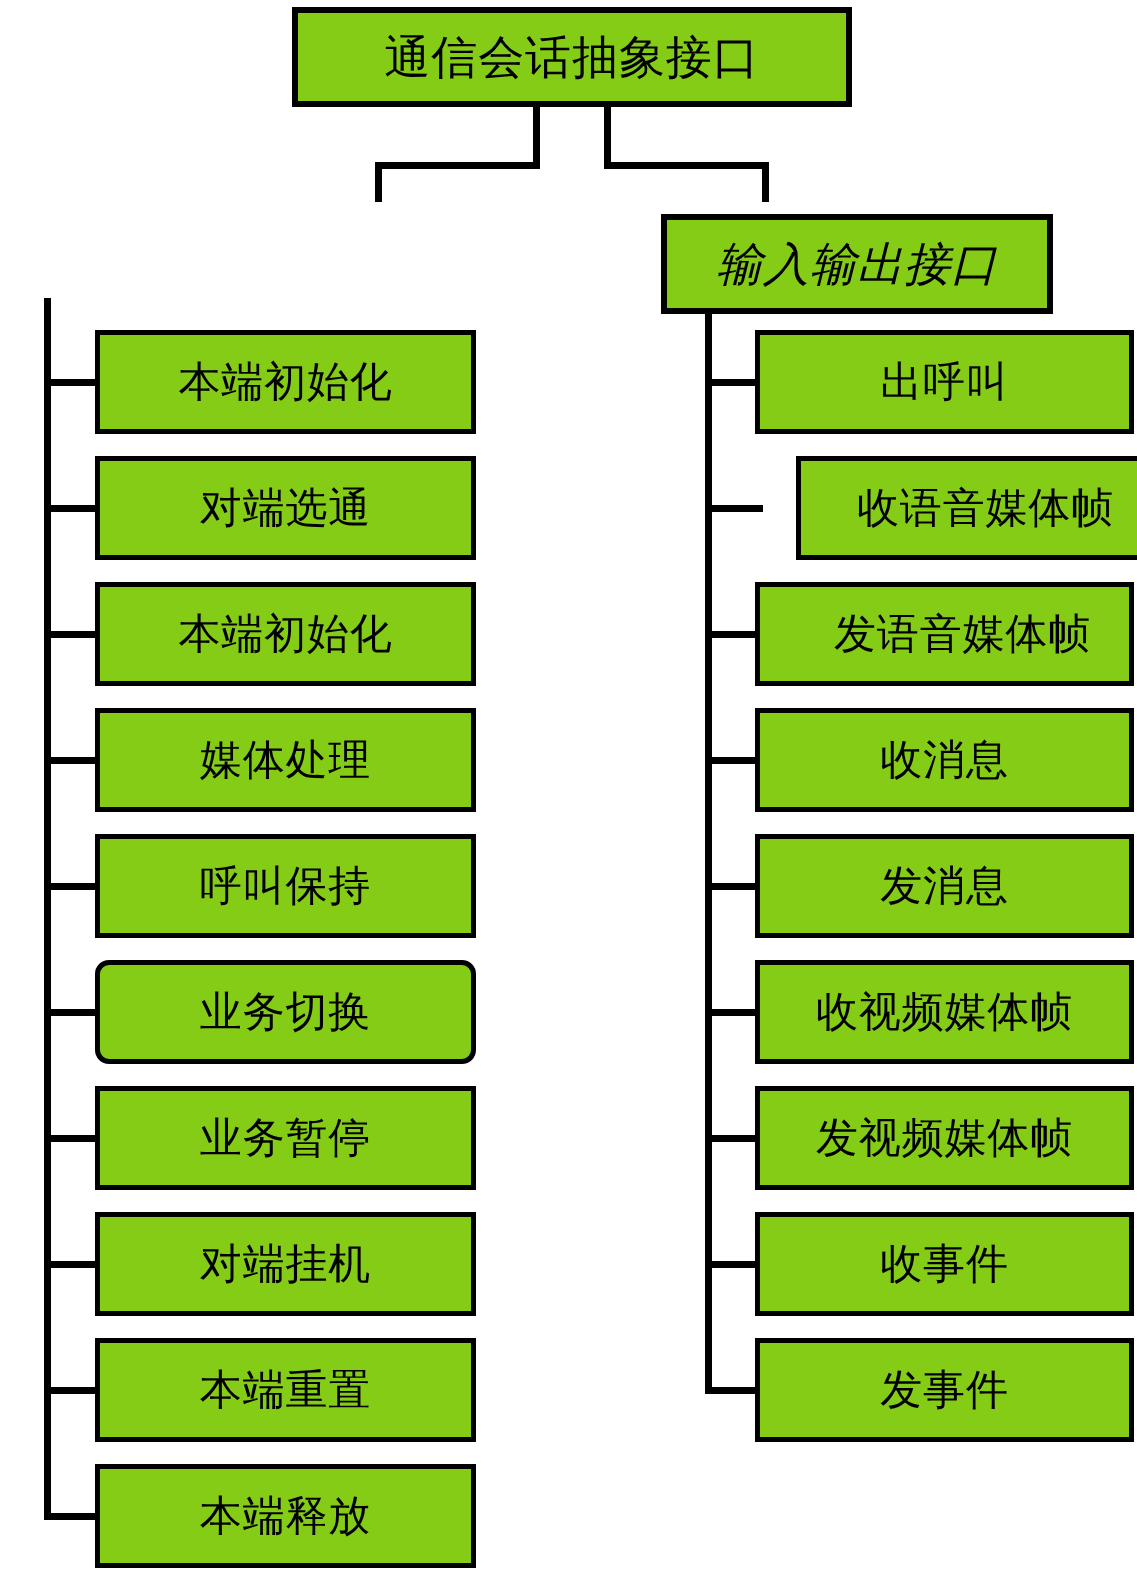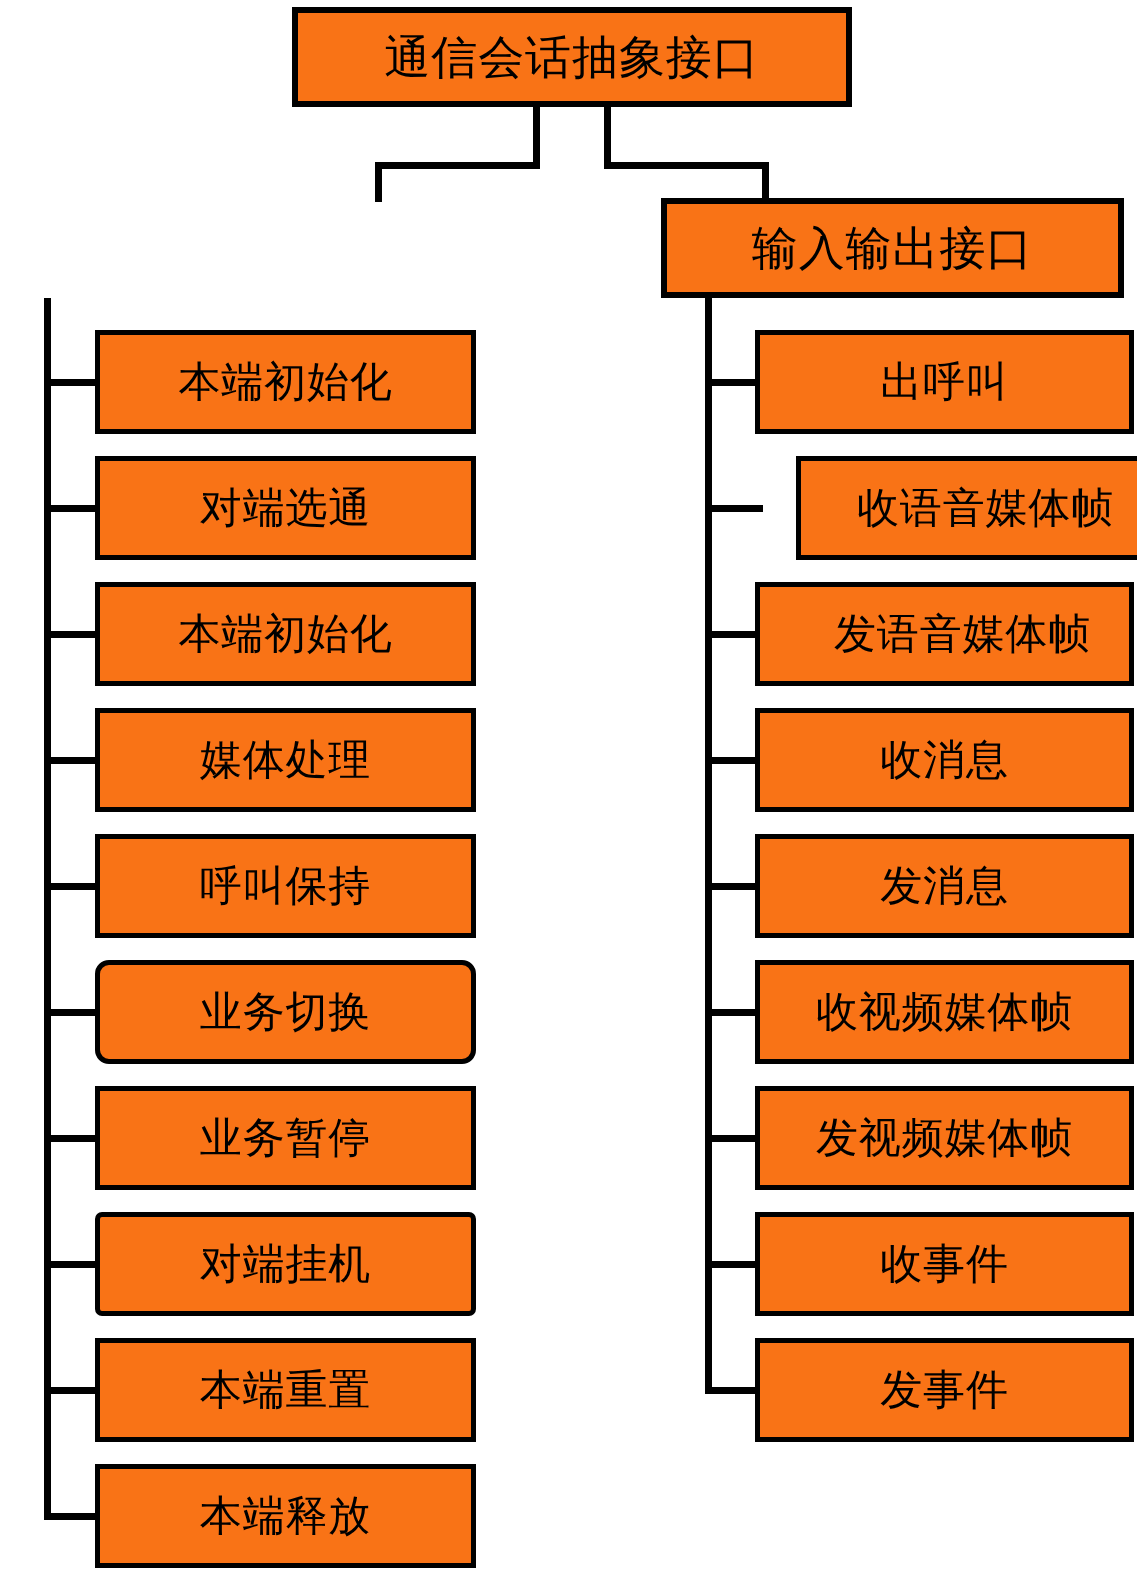--- a/index.html
+++ b/index.html
@@ -17,21 +17,21 @@
     width: 1137px;
     height: 1570px;
     background: #ffffff;
     overflow: hidden;
   }
 
   
   .node {
     position: absolute;
     box-sizing: border-box;
-    background: #f97316;
+    background: #84cc16;
     border: 5px solid #000000;
     display: flex;
     align-items: center;
     justify-content: center;
     text-align: center;
     color: #000000;
     line-height: 1;
     z-index: 3;
   }
 
@@ -52,21 +52,21 @@
   .node.root .label { font-size: 46px; }
 
   
   .node.branch {
     height: 100px;
     border-width: 6px;
   }
   .node.branch .label { font-size: 46px; }
 
   .node.branch.left  { left: 0px;   top: 198px; width: 444px; }
-  .node.branch.right { left: 661px; top: 198px; width: 463px; }
+  .node.branch.right { left: 661px; top: 214px; width: 392px; font-style: italic; }
 
   
   .node.leaf {
     height: 104px;
     border-width: 5px;
   }
   .node.leaf .label { font-size: 42px; }
 
   .node.leaf.left  { left: 95px;  width: 381px; }
   .node.leaf.right { left: 755px; width: 379px; }
@@ -141,21 +141,21 @@
       </div>
       <div class="node leaf left" style="top: 834px;">
         <span class="label">呼叫保持</span>
       </div>
       <div class="node leaf left" style="top: 960px; border-radius: 14px;">
         <span class="label">业务切换</span>
       </div>
       <div class="node leaf left" style="top: 1086px;">
         <span class="label">业务暂停</span>
       </div>
-      <div class="node leaf left" style="top: 1212px; border-radius: 7px;">
+      <div class="node leaf left" style="top: 1212px;">
         <span class="label">对端挂机</span>
       </div>
       <div class="node leaf left" style="top: 1338px;">
         <span class="label">本端重置</span>
       </div>
       <div class="node leaf left" style="top: 1464px;">
         <span class="label">本端释放</span>
       </div>
       <div class="node leaf right" style="top: 330px;">
         <span class="label">出呼叫</span>

